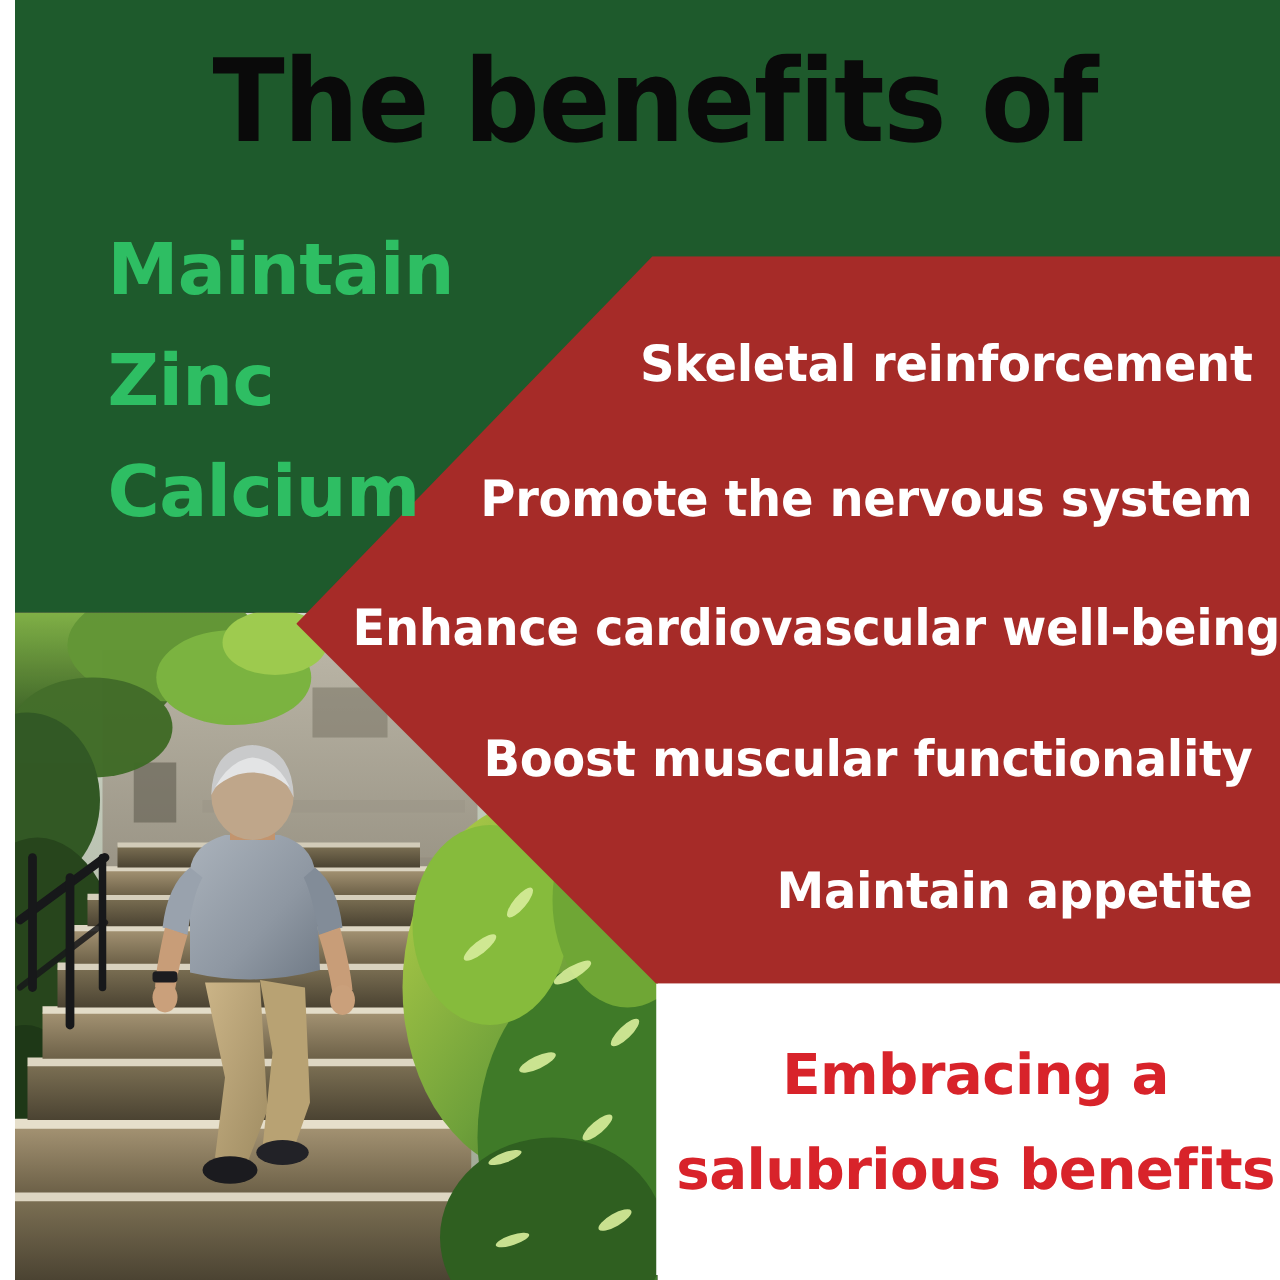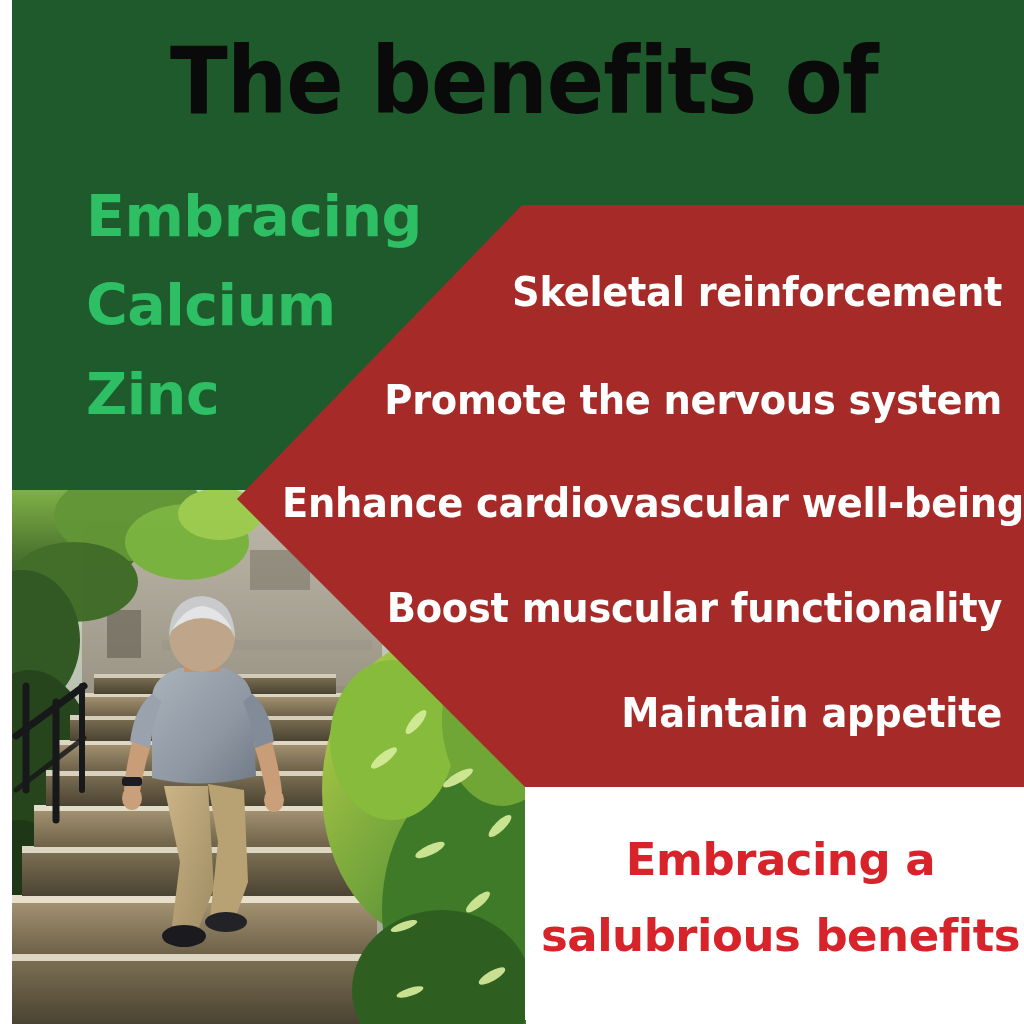--- a/index.html
+++ b/index.html
@@ -284,23 +284,23 @@
         <path d="M 160 140 Q 172 118 190 116 Q 210 118 220 140 Q 206 128 190 128 Q 174 128 160 140 Z" fill="#e3e4e5"></path>
       </g>
     </svg>
   </div>
 
   <div class="red-panel"></div>
 
   <div class="title">The benefits of</div>
 
   <div class="minerals">
-    <div class="mineral-item">Embracing</div>
+    <div class="mineral-item">Maintain</div>
+    <div class="mineral-item">Zinc</div>
     <div class="mineral-item">Calcium</div>
-    <div class="mineral-item">Zinc</div>
   </div>
 
   <div class="benefits">
     <div class="benefit-item b0">Skeletal reinforcement</div>
     <div class="benefit-item b1">Promote the nervous system</div>
     <div class="benefit-item b2">Enhance cardiovascular well-being</div>
     <div class="benefit-item b3">Boost muscular functionality</div>
     <div class="benefit-item b4">Maintain appetite</div>
   </div>
 

